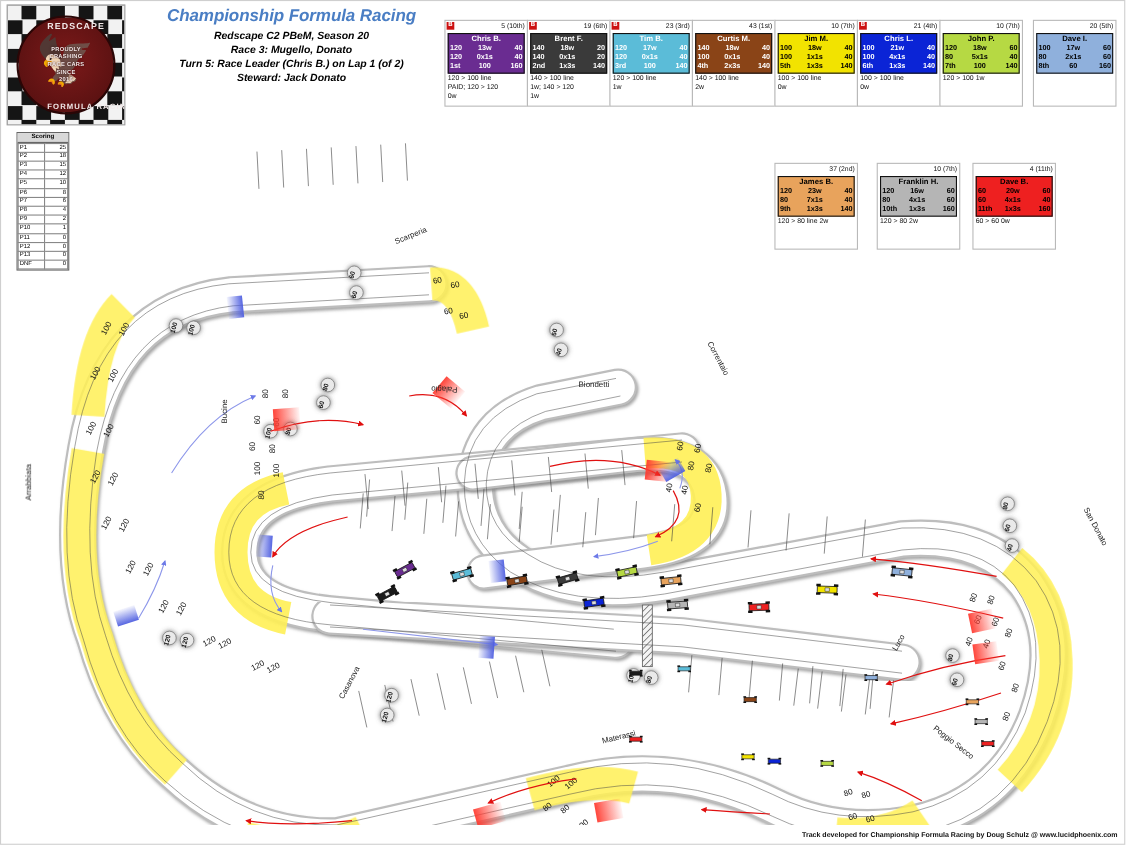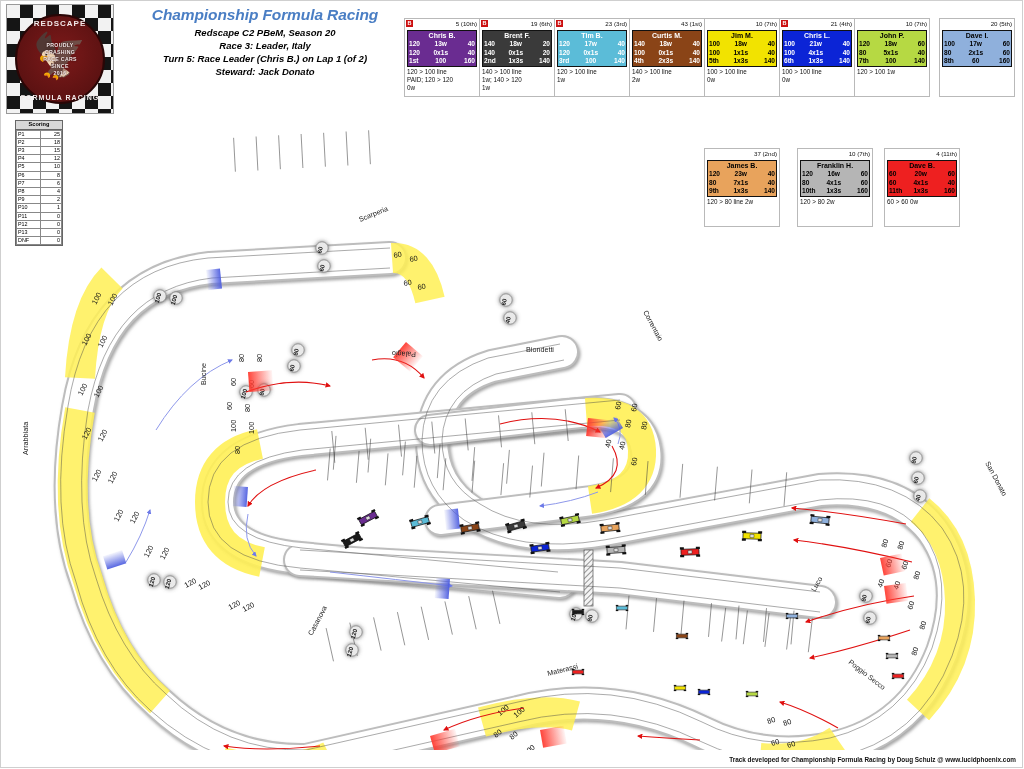--- a/index.html
+++ b/index.html
@@ -34,22 +34,22 @@
   #logo .eagle{
     position:absolute;left:50%;top:46%;transform:translate(-50%,-50%);
     font-size:44px;line-height:1;color:#0a0a0a;opacity:.92;
   }
   #logo .inner-txt{
     position:relative;z-index:2;text-align:center;color:#f0e6e6;
     font-size:5.2px;line-height:7px;font-weight:bold;letter-spacing:.3px;
     text-shadow:0 0 2px #2a0606;
   }
   #logo .ring-top,#logo .ring-bot{
-    position:absolute;width:100%;text-align:center;color:#f2e9e9;
-    font-weight:bold;font-size:8px;letter-spacing:1px;
+    position:absolute;width:100%;text-align:left;color:#f2e9e9;
+    font-weight:bold;font-size:8px;letter-spacing:1px;padding-left:36px;
   }
   #logo .ring-top{top:14px;}
   #logo .ring-bot{bottom:12px;font-size:7px;}
 
   #titleblock{position:absolute;left:120px;top:6px;width:290px;text-align:center;font-style:italic;}
   #maintitle{
     font-size:15.5px;font-weight:bold;color:#4a7ec4;letter-spacing:-.1px;
     line-height:18px;margin-bottom:2px;
   }
   #titleblock .sub{font-size:9.5px;font-weight:bold;line-height:13px;color:#000;}
@@ -144,21 +144,21 @@
           PROUDLY<br>CRASHING<br>RACE CARS<br>SINCE<br>2016
         </div>
       </div>
       <div class="ring-top">REDSCAPE</div>
       <div class="ring-bot">FORMULA RACING</div>
     </div>
 
     <div id="titleblock">
       <div id="maintitle">Championship Formula Racing</div>
       <div class="sub">Redscape C2 PBeM, Season 20</div>
-      <div class="sub">Race 3: Leader, Italy</div>
+      <div class="sub">Race 3: Mugello, Donato</div>
       <div class="sub">Turn 5: Race Leader (Chris B.) on Lap 1 (of 2)</div>
       <div class="sub">Steward: Jack Donato</div>
     </div>
 
     <div id="cards-layer">
         <div class="card" style="left: 404px; top: 18px;">
           <div class="crow">
          <span class="badge">B</span>
          <span class="pts">5 (10th)</span>
        </div>

